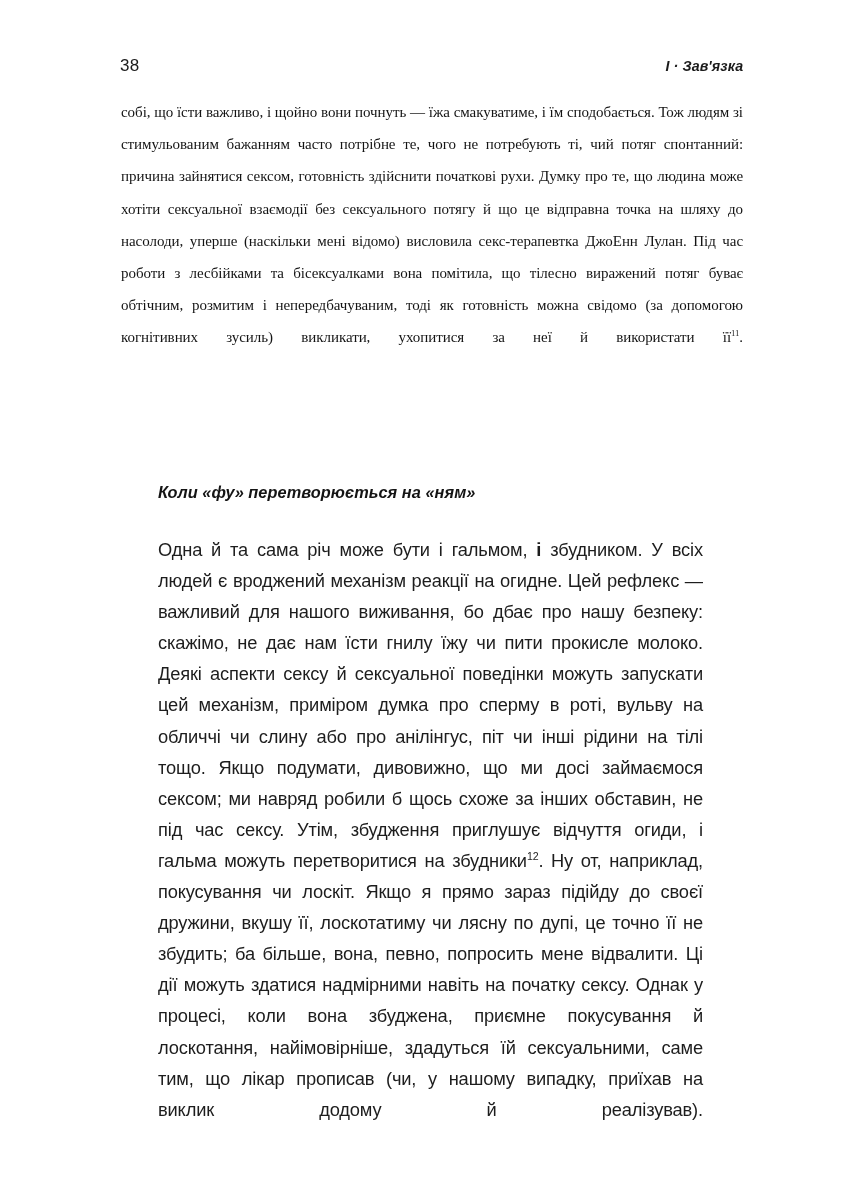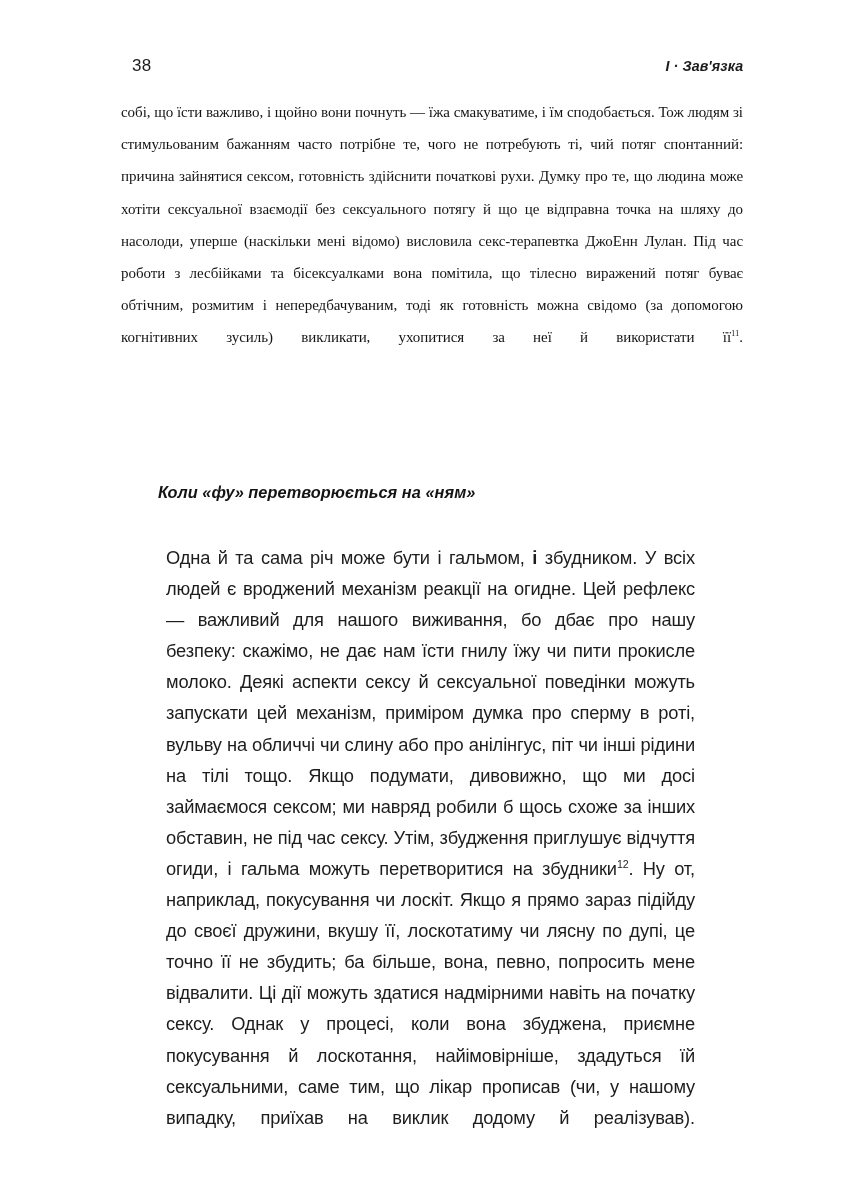--- a/index.html
+++ b/index.html
@@ -19,21 +19,21 @@
   .page {
     position: absolute;
     inset: 0;
     background: #ffffff;
   }
 
   
   .running-head {
     position: absolute;
     top: 56px;
-    left: 132px;
+    left: 120px;
     right: 104px;
     height: 26px;
     display: flex;
     align-items: baseline;
     justify-content: space-between;
   }
   .folio {
     font-family: "Liberation Sans", sans-serif;
     font-size: 17px;
     letter-spacing: 0.2px;
@@ -97,21 +97,21 @@
   }
 
   
   .sans-block {
     position: absolute;
     top: 534px;
     left: 158px;
     width: 545px;
   }
   .sans-block p {
-    margin: 8px;
+    margin: 0;
     font-family: "Liberation Sans", sans-serif;
     font-size: 18.3px;
     line-height: 31.1px;
     text-align: justify;
     text-justify: inter-word;
     hyphens: manual;
     color: #1d1d1d;
     letter-spacing: -0.15px;
   }
   .sans-block p::after {

